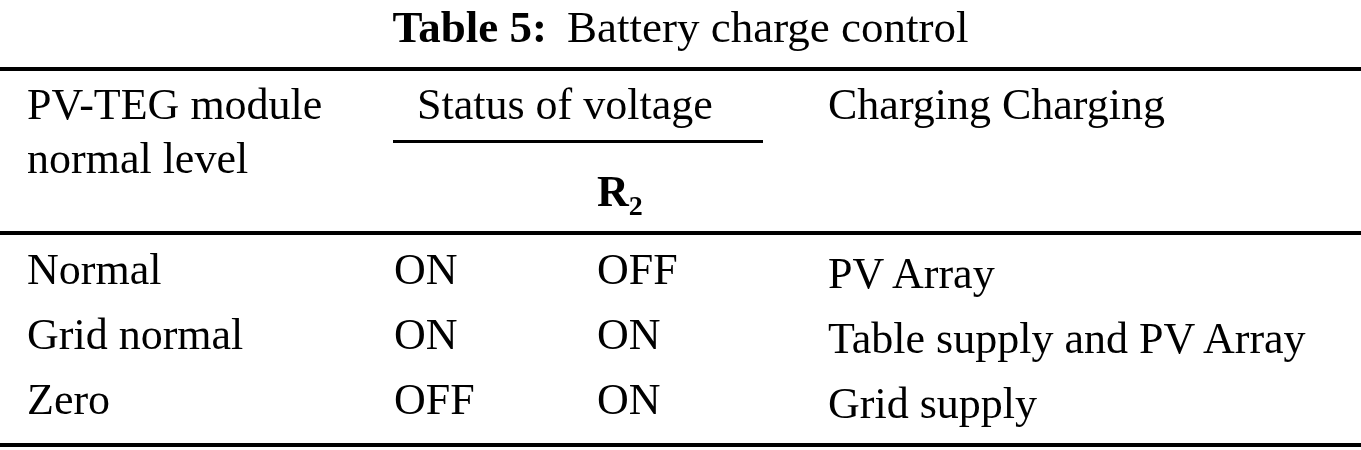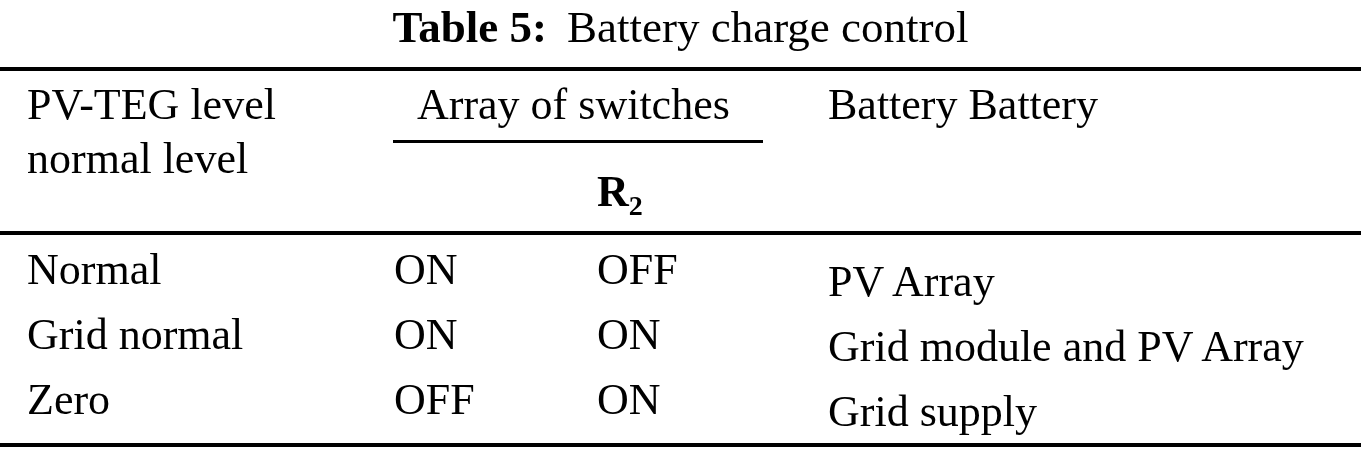--- a/index.html
+++ b/index.html
@@ -49,66 +49,66 @@
   .h-r1     { left: 393px; top: 165px; }
   .h-r2     { left: 597px; top: 165px; font-weight: bold; }
   .h-col4   { left: 828px; top: 78px; }
   .trow { position: absolute; left: 0; width: 100%; height: 54px; }
   .row-0 { top: 243px; }
   .row-1 { top: 308px; }
   .row-2 { top: 373px; font-family: Liberation Serif, serif; }
   .col1 { left: 27px;  top: 0; }
   .col2 { left: 394px; top: 0; }
   .col3 { left: 597px; top: 0; }
-  .col4 { left: 828px; top: 12px; }
+  .col4 { left: 828px; top: 4px; }
   .subsc {
     font-size: 28px;
     vertical-align: -9px;
   }
 </style>
 </head>
 <body>
 
 <div class="page">
 
   <div class="caption">
     <span class="caption-label">Table 5:</span><span class="caption-text">Battery charge control</span>
   </div>
 
   <div class="rule rule-top"></div>
 
   <div class="hcell h-col1">
-    <div>PV-TEG level</div>
+    <div>PV-TEG module</div>
     <div>normal level</div>
   </div>
 
-  <div class="hcell h-group">Array of switches</div>
+  <div class="hcell h-group">Status of voltage</div>
   <div class="rule rule-group"></div>
 
 
   <div class="hcell h-r2">
     <span>R</span><span class="subsc">2</span>
   </div>
 
-  <div class="hcell h-col4">Battery Battery</div>
+  <div class="hcell h-col4">Charging Charging</div>
 
   <div class="rule rule-mid"></div>
 
   <div class="trow row-0">
     <span class="cell col1">Normal</span>
     <span class="cell col2">ON</span>
     <span class="cell col3">OFF</span>
     <span class="cell col4">PV Array</span>
   </div>
 
   <div class="trow row-1">
     <span class="cell col1">Grid normal</span>
     <span class="cell col2">ON</span>
     <span class="cell col3">ON</span>
-    <span class="cell col4">Grid module and PV Array</span>
+    <span class="cell col4">Table supply and PV Array</span>
   </div>
 
   <div class="trow row-2">
     <span class="cell col1">Zero</span>
     <span class="cell col2">OFF</span>
     <span class="cell col3">ON</span>
     <span class="cell col4">Grid supply</span>
   </div>
 
   <div class="rule rule-bottom"></div>

